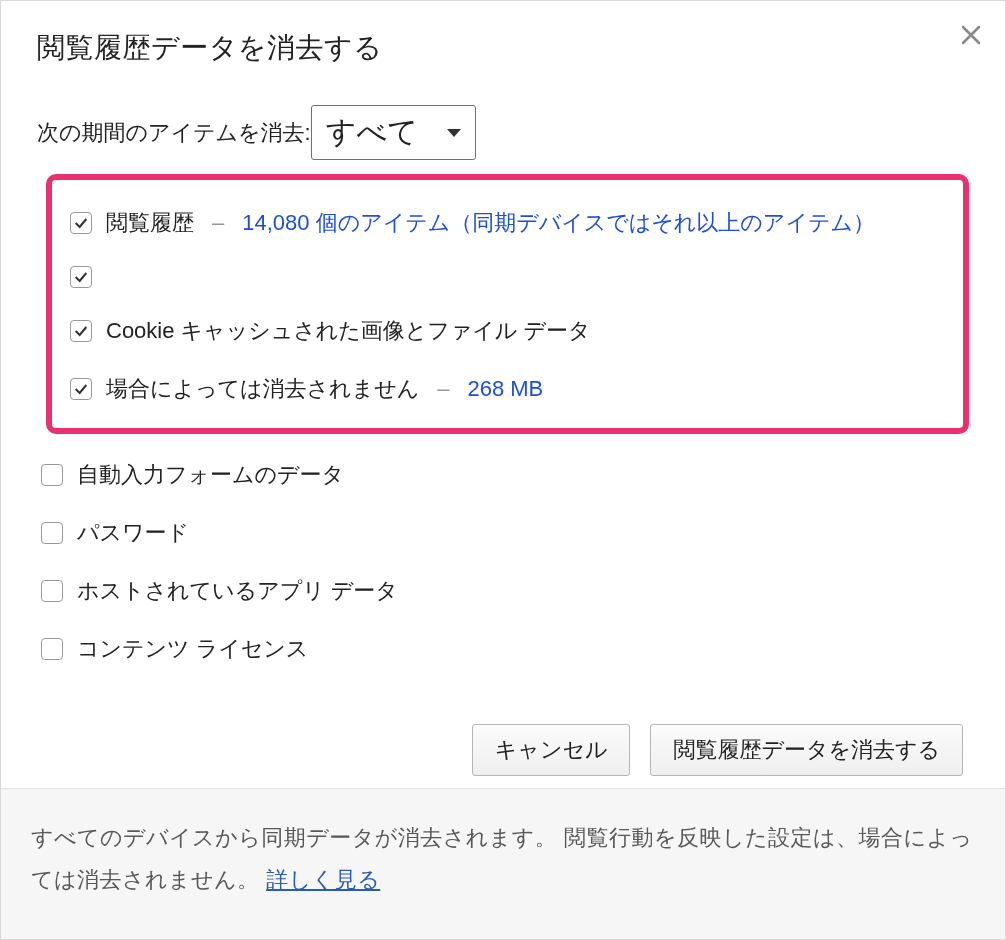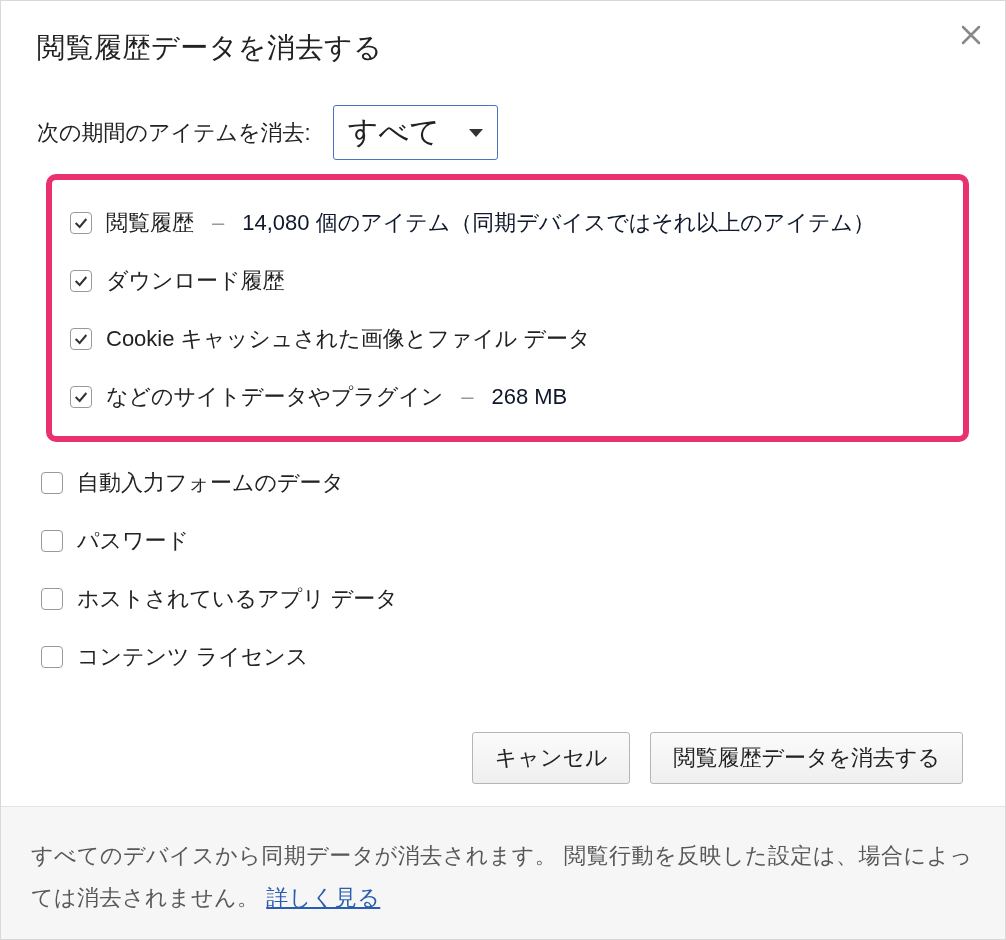--- a/index.html
+++ b/index.html
@@ -31,21 +31,21 @@
   .title {
     font-size: 28px;
     font-weight: 400;
     margin: 0;
     letter-spacing: 0.5px;
   }
   .period-row {
     padding: 28px 50px 10px 36px;
     display: flex;
     align-items: center;
-    gap: 22px;
+    gap: 0;
     font-size: 22px;
   }
   .period-label { color: #222; }
   .select-box {
     display: inline-flex;
     align-items: center;
     justify-content: space-between;
     border: 1px solid #4a72c4;
     border-radius: 3px;
     padding: 6px 14px 6px 14px;
@@ -73,21 +73,21 @@
   }
   .opt-row {
     display: flex;
     align-items: center;
     gap: 14px;
     font-size: 22px;
     padding: 14px 4px;
   }
   .opt-row .label { color: #222; }
   .opt-row .meta-dash { color: #999; padding: 0 4px; }
-  .opt-row .meta { color: #0f172a; }
+  .opt-row .meta { color: #1d4ed8; }
   .chk {
     width: 22px; height: 22px;
     border: 1px solid #999;
     border-radius: 4px;
     flex: 0 0 22px;
     display: inline-flex;
     align-items: center;
     justify-content: center;
     background: #fff;
     cursor: pointer;
@@ -111,21 +111,21 @@
     background: linear-gradient(#fbfbfb, #efefef);
     border-radius: 3px;
     cursor: pointer;
     color: #222;
   }
   .footer-note {
     position: absolute;
     left: 0; right: 0; bottom: 0;
     border-top: 1px solid #e3e3e3;
     background: #f6f6f6;
-    padding: 28px 30px 20px 30px;
+    padding: 28px 30px 38px 30px;
     font-size: 22px;
     color: #585858;
     line-height: 1.9;
     letter-spacing: 0.5px;
   }
   .footer-note a {
     color: #2a5db0;
     text-decoration: underline;
     cursor: pointer;
   }
@@ -167,39 +167,38 @@
         <span class="meta-dash">–</span>
         <span class="meta">14,080 個のアイテム（同期デバイスではそれ以上のアイテム）</span>
       </div>
 
       <div class="opt-row">
         <span class="chk checked">
             <svg viewBox="0 0 24 24">
               <path d="M4 12 L10 18 L20 6"></path>
             </svg>
           </span>
-        <span class="label">ダウンロード履歴</span>
       </div>
 
       <div class="opt-row">
         <span class="chk checked">
             <svg viewBox="0 0 24 24">
               <path d="M4 12 L10 18 L20 6"></path>
             </svg>
           </span>
         <span class="label">Cookie キャッシュされた画像とファイル データ</span>
       </div>
 
       <div class="opt-row">
         <span class="chk checked">
             <svg viewBox="0 0 24 24">
               <path d="M4 12 L10 18 L20 6"></path>
             </svg>
           </span>
-        <span class="label">などのサイトデータやプラグイン</span>
+        <span class="label">場合によっては消去されません</span>
         <span class="meta-dash">–</span>
         <span class="meta">268 MB</span>
       </div>
 
     </div>
 
     <div class="opt-row">
       <span class="chk"></span>
       <span class="label">自動入力フォームのデータ</span>
     </div>

